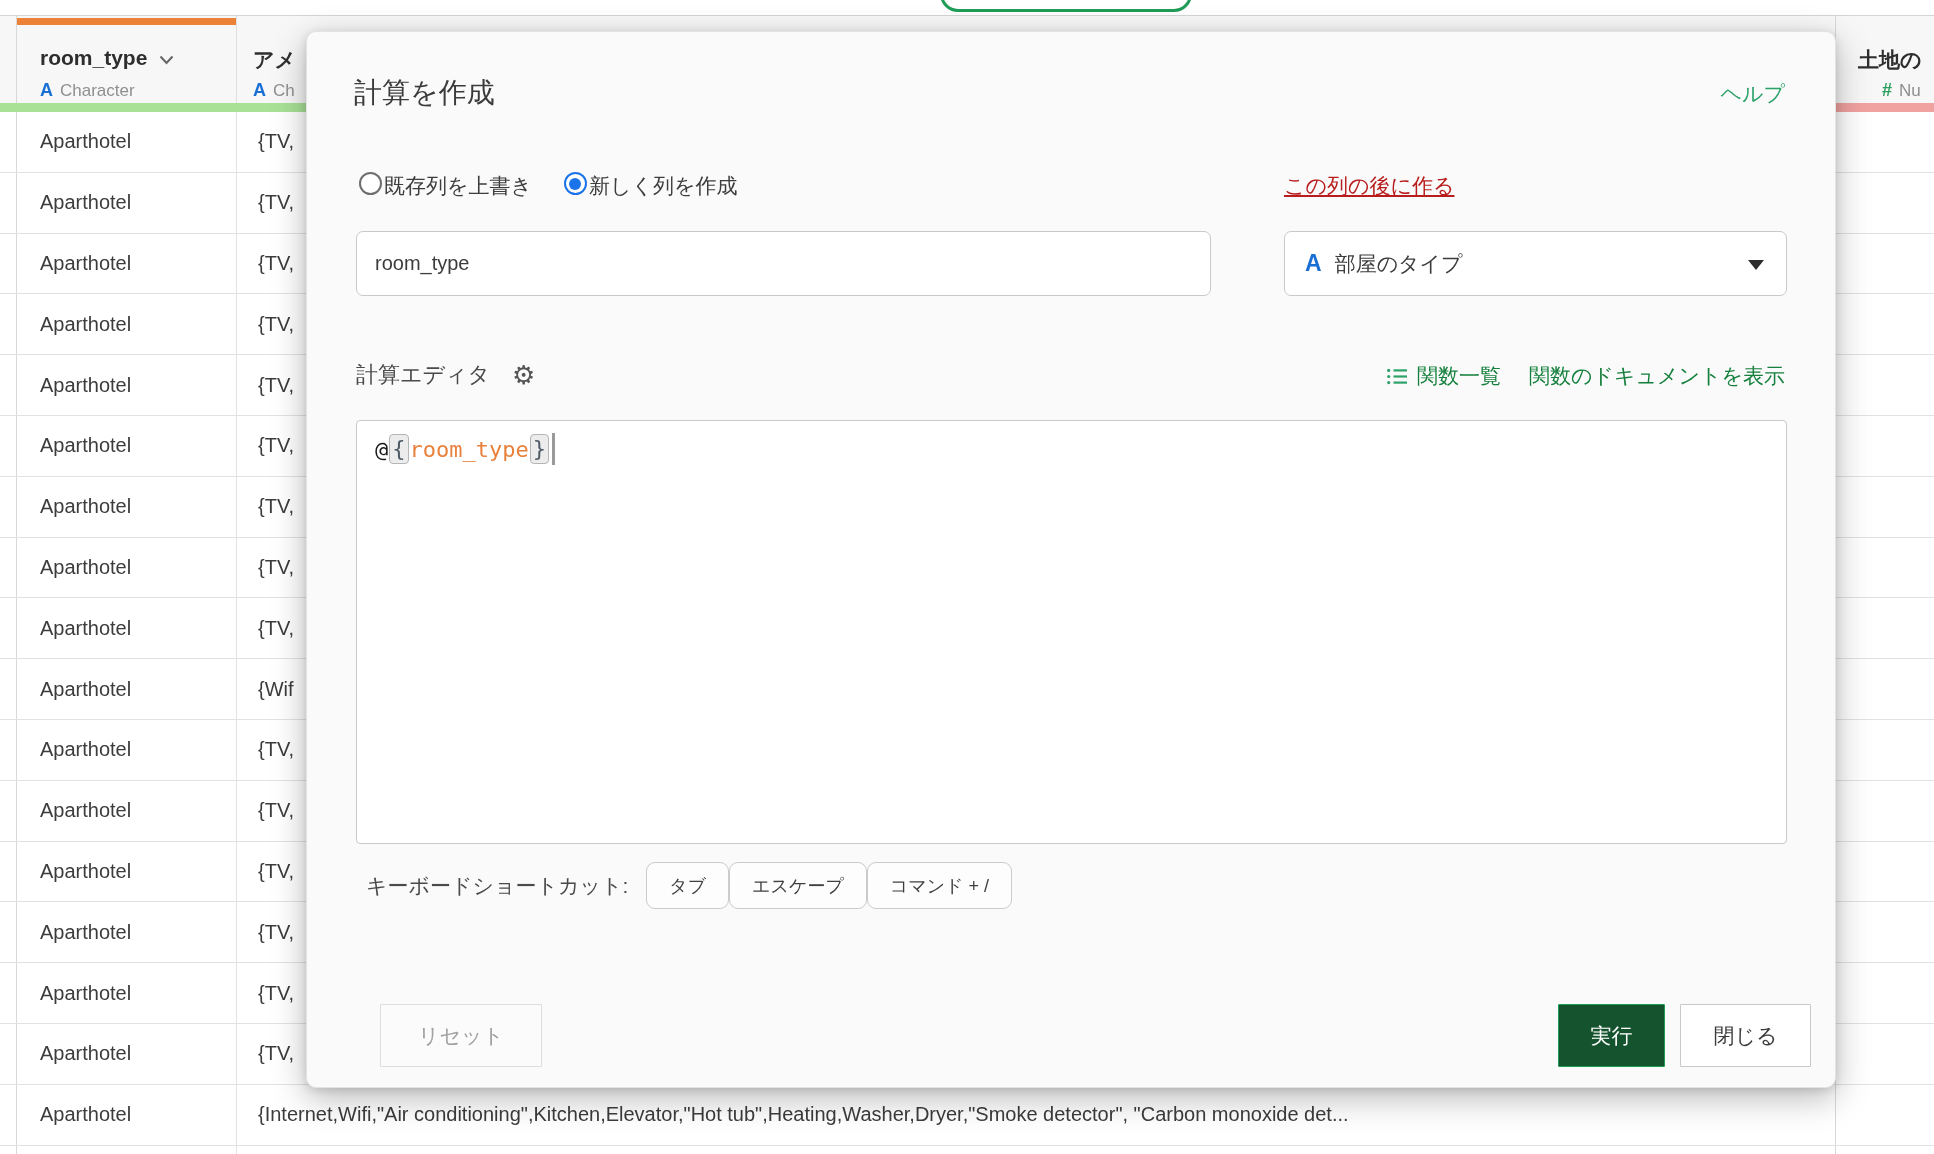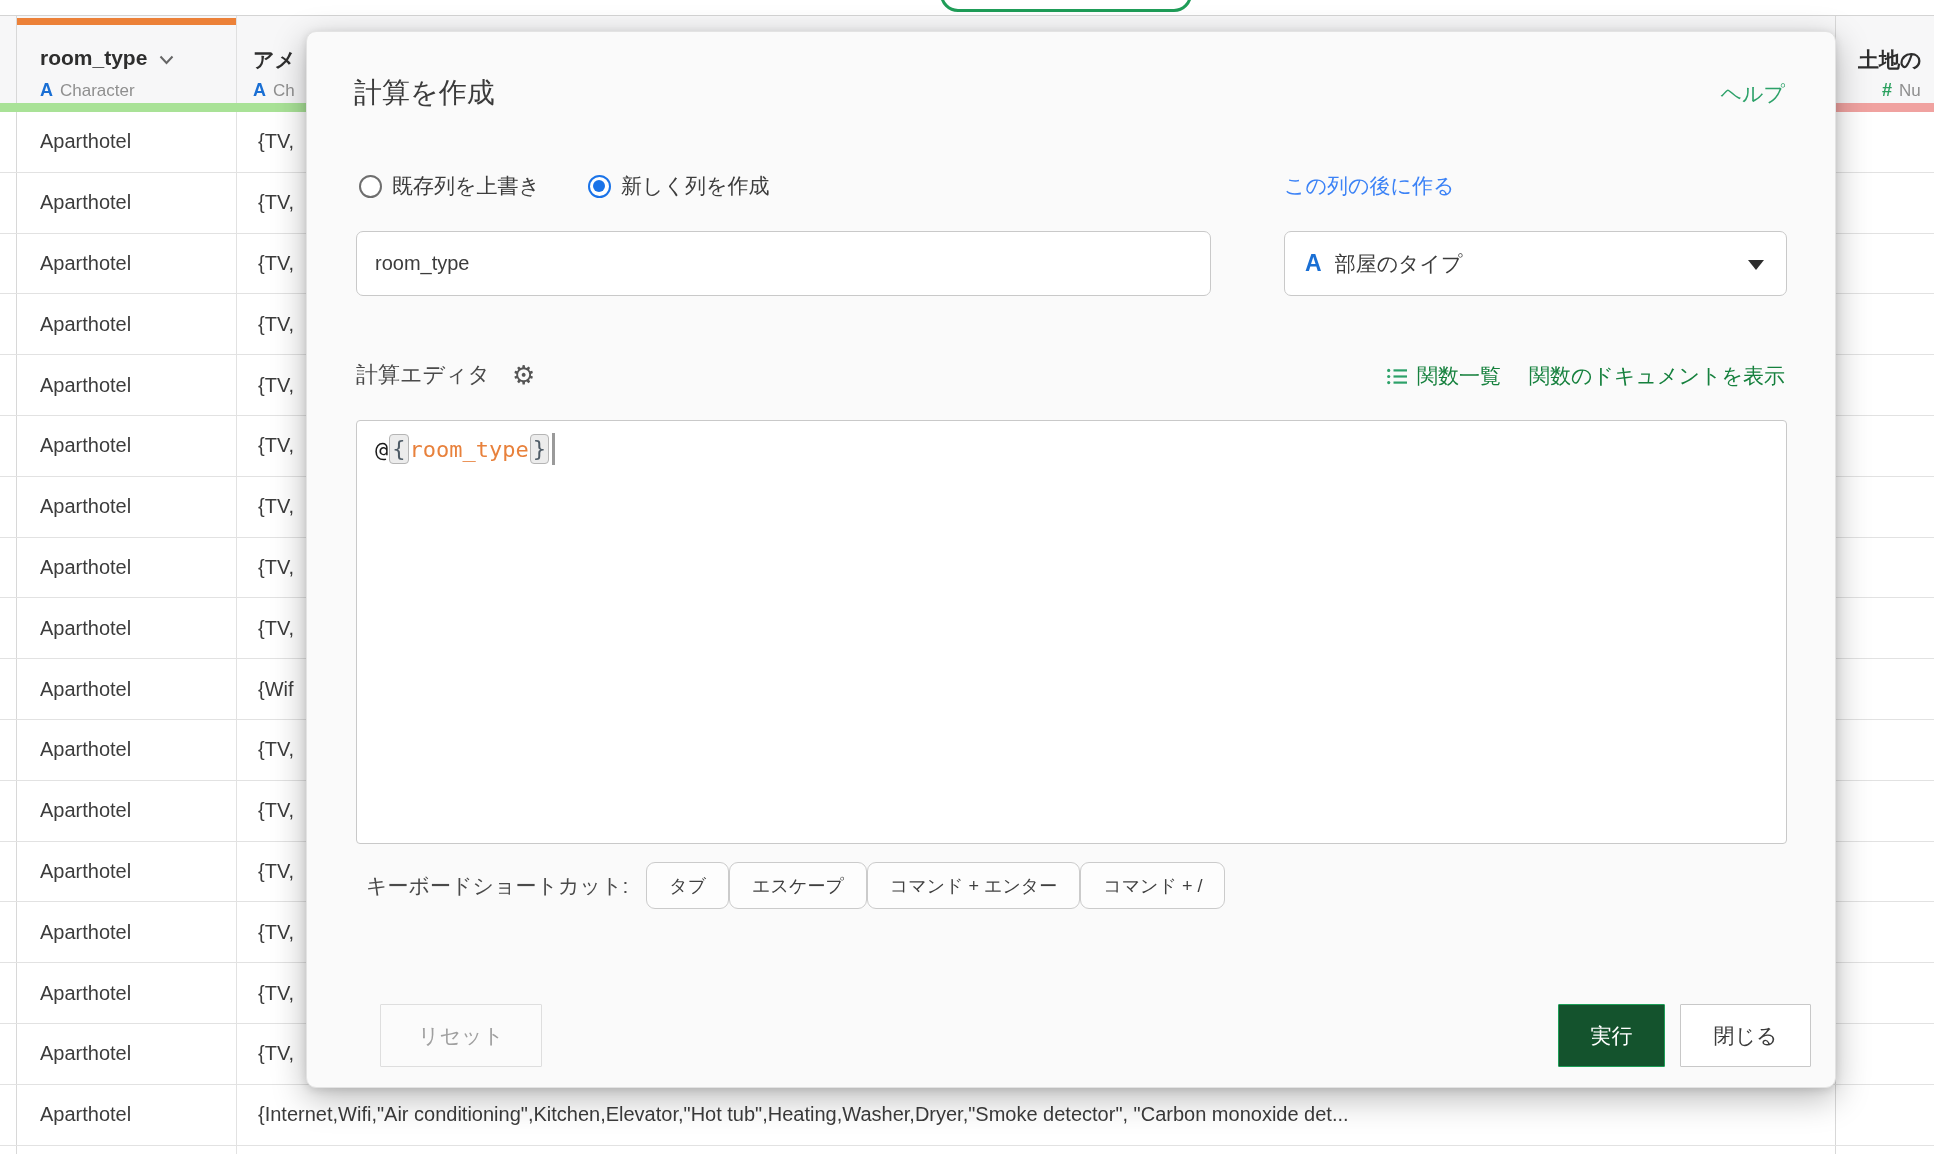--- a/index.html
+++ b/index.html
@@ -45,28 +45,28 @@
     display:flex; align-items:center; font-size:20px; color:#3c3c3c; white-space:nowrap; overflow:hidden; }
   .trow .c3 { width:98px; }
 
   
   .modal { position:absolute; left:306px; top:31px; width:1530px; height:1057px;
     background:#fafafa; border:1px solid #e3e3e3; border-radius:10px; z-index:5;
     box-shadow:0 10px 34px rgba(0,0,0,.28), 0 2px 8px rgba(0,0,0,.12); }
   .m-title { position:absolute; left:47px; top:42px; font-size:28px; color:#3b3b3b; }
   .m-help { position:absolute; right:50px; top:48px; font-size:21px; color:#2ca169; cursor:pointer; }
 
-  .radio-row { position:absolute; left:52px; top:140px; display:flex; align-items:center; gap:10px; }
+  .radio-row { position:absolute; left:52px; top:140px; display:flex; gap:2px; }
   .radio { width:23px; height:23px; border:2px solid #6e6e6e; border-radius:50%; background:#fff; position:relative; flex:none; }
   .radio.sel { border-color:#1a73e8; }
   .radio.sel::after { content:''; position:absolute; inset:3.5px; background:#1a73e8; border-radius:50%; }
   .radio-label { font-size:21px; color:#3d3d3d; white-space:nowrap; }
   .radio-gap { width:28px; }
 
-  .after-label { position:absolute; left:977px; top:140px; font-size:21px; color:#3b82f6; }
+  .after-label { position:absolute; left:977px; top:140px; font-size:21px; color:#b91c1c;text-decoration:underline; }
 
   .name-input { position:absolute; left:49px; top:199px; width:855px; height:65px;
     background:#fff; border:1px solid #c9c9c9; border-radius:7px; padding:0 18px;
     font-size:20px; color:#3c3c3c; font-family:"Liberation Sans", sans-serif; }
   .col-select { position:absolute; left:977px; top:199px; width:503px; height:65px;
     background:#fff; border:1px solid #c9c9c9; border-radius:7px; display:flex;
     align-items:center; padding-left:20px; gap:13px; cursor:pointer; }
   .col-select .sel-a { color:#1a6fd4; font-weight:bold; font-size:23px; }
   .col-select .sel-label { font-size:21px; color:#3c3c3c; }
   .caret-down { position:absolute; right:22px; top:28px; width:0; height:0;
@@ -326,21 +326,20 @@
           <span class="tok-var">room_type</span>
           <span class="tok-brace">}</span>
           <span class="cursor-bar"></span>
       </div>
     </div>
 
     <div class="shortcuts-row">
       <span class="shortcuts-label">キーボードショートカット:</span>
     <span class="kbd">タブ</span>
         <span class="kbd">エスケープ</span>
-        <span class="kbd">コマンド + エンター</span>
         <span class="kbd">コマンド + /</span>
       </div>
 
     <div class="btn btn-reset">リセット</div>
     <div class="btn btn-run">実行</div>
     <div class="btn btn-close">閉じる</div>
   </div>
 
 </div>
 

